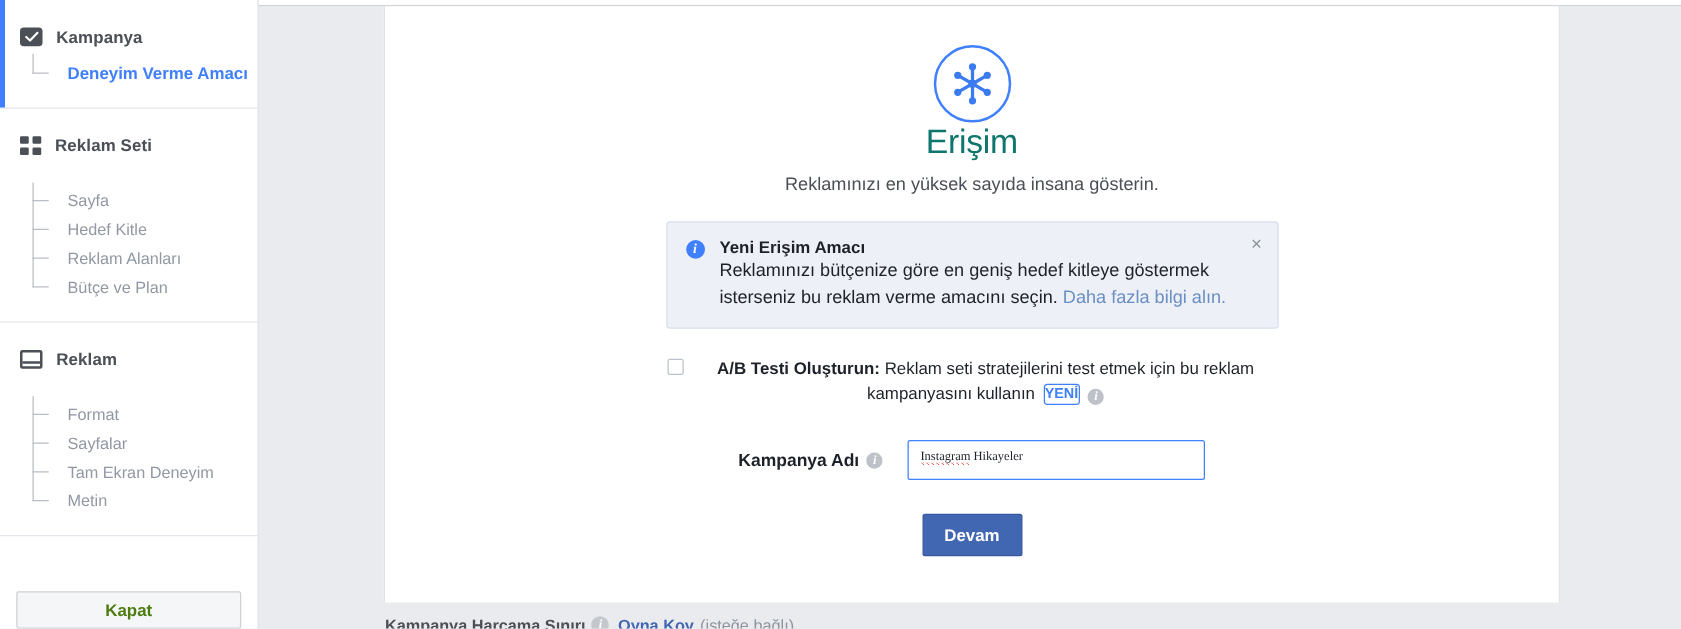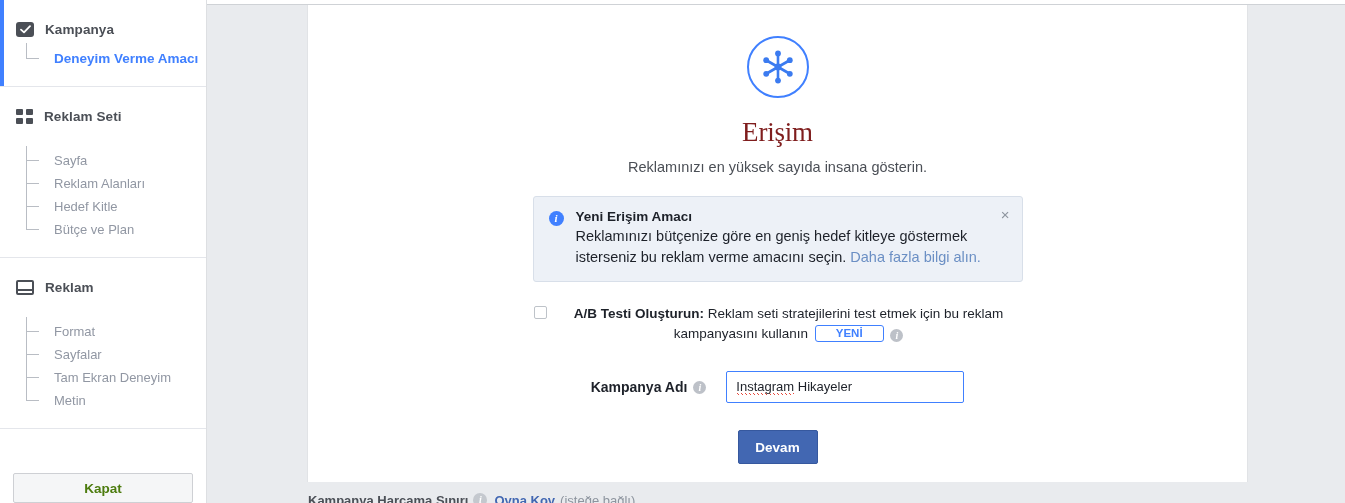--- a/index.html
+++ b/index.html
@@ -125,24 +125,23 @@
   }
 
   .reach-icon-wrap { margin-top: 31px; display: flex; justify-content: center; }
   .reach-icon {
     width: 62px; height: 62px; border-radius: 50%;
     border: 2px solid #4080ff;
     display: flex; align-items: center; justify-content: center;
   }
 
   .title {
-    margin-top: 19px;
-    font-size: 27px; color: #7f1d1d; font-weight: normal;
+    margin-top: 0;
+    font-size: 27px; color: #0f766e; font-weight: normal;
     letter-spacing: -.2px;
-    font-family: Liberation Serif, serif;
   }
   .subtitle {
     margin-top: 11px;
     font-size: 14.5px; color: #4b4f56;
   }
 
   
   .banner {
     position: relative;
     margin: 21px auto 0 auto;
@@ -192,21 +191,21 @@
     background: #fff; cursor: pointer;
   }
   .ab-text {
     font-size: 13.5px; color: #1d2129; line-height: 20px;
   }
   .ab-text b { font-weight: bold; }
   .badge-yeni {
     display: inline-block; vertical-align: 1px;
     border: 1px solid #4080ff; border-radius: 3px;
     color: #4080ff; font-size: 11.5px; font-weight: bold;
-    padding: 1px 20px; margin: 0 3px;
+    padding: 1px 0; margin: 0 3px;
     line-height: 13px;
   }
   .gray-info {
     display: inline-block; vertical-align: -1px;
     width: 13px; height: 13px; border-radius: 50%;
     background: #bdc1c8; color: #fff;
     font-size: 10px; font-style: italic; font-weight: bold;
     line-height: 13px; text-align: center;
     font-family: "Liberation Serif", serif;
   }
@@ -223,22 +222,23 @@
   .name-input-box {
     position: relative; margin-left: 20px;
     width: 238px; height: 32px;
     border: 1px solid #4080ff; border-radius: 2px;
     background: #fff;
     text-align: left;
     overflow: hidden;
   }
   .name-input-text {
     position: absolute; left: 9px; top: 7px;
-    font-size: 13px; color: #1d2129;
+    font-size: 10px; color: #1d2129;
     white-space: nowrap;
+    font-family: Liberation Serif, serif;
   }
   .spell {
     background-repeat: repeat-x;
     background-position: 0 100%;
     background-size: 4px 2px;
     background-image: linear-gradient(45deg, transparent 45%, #e8483b 45%, #e8483b 55%, transparent 55%);
     padding-bottom: 1px;
   }
 
   
@@ -306,22 +306,22 @@
         <span class="ic-grid">
           <i></i>
             <i></i>
             <i></i>
             <i></i>
         </span>
         <span class="sb-head-label">Reklam Seti</span>
       </div>
       <div class="sb-tree">
         <div class="sb-item">Sayfa</div>
+        <div class="sb-item">Hedef Kitle</div>
         <div class="sb-item">Reklam Alanları</div>
-        <div class="sb-item">Hedef Kitle</div>
         <div class="sb-item">Bütçe ve Plan</div>
       </div>
     </div>
 
     <div class="sb-section">
       <div class="sb-head">
         <span class="ic-ad"></span>
         <span class="sb-head-label">Reklam</span>
       </div>
       <div class="sb-tree">

